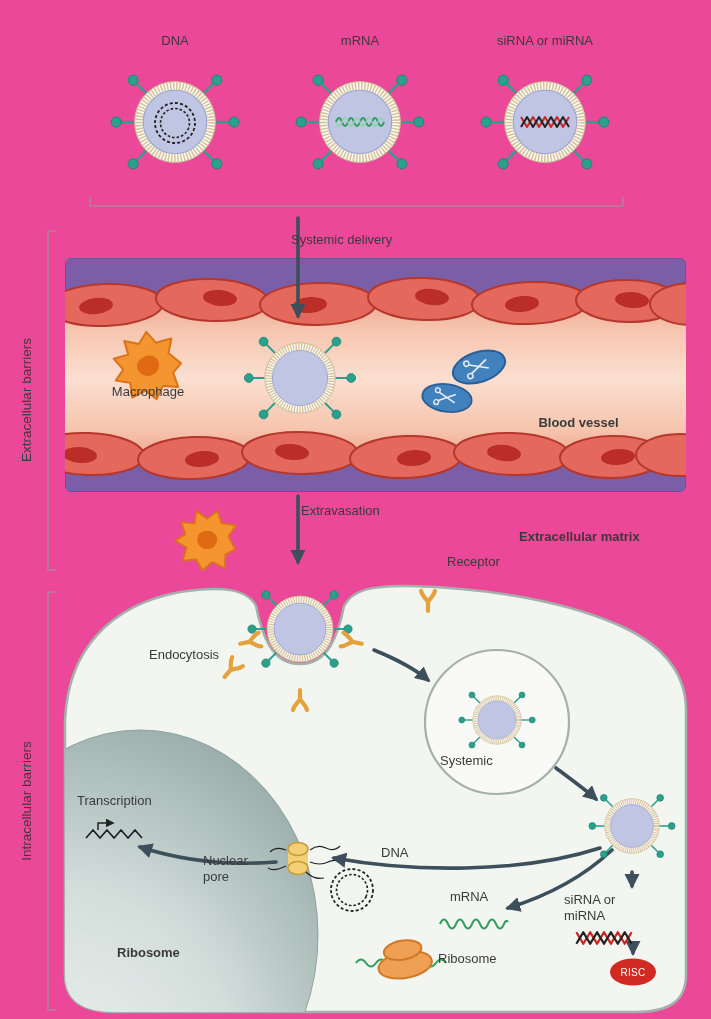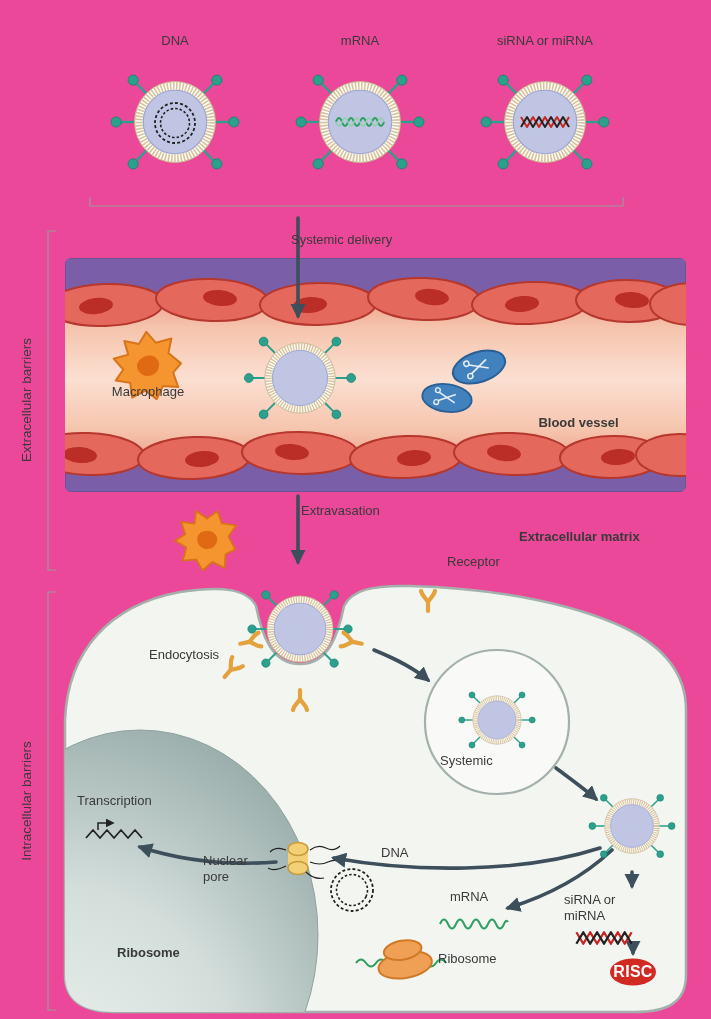--- a/index.html
+++ b/index.html
@@ -5,21 +5,21 @@
   html,body{margin:0;padding:0;background:#fff;}
   .stage{position:relative;width:711px;height:1019px;background:#ec4899;overflow:hidden;
          font-family:"Liberation Sans",sans-serif;}
   svg.diagram{position:absolute;left:0;top:0;z-index:1;}
   .label{position:absolute;font-size:13px;color:var(--ink,#3a3a3a);line-height:1.25;z-index:2;}
   .bold{font-weight:bold;}
   .center{transform:translateX(-50%);text-align:center;}
   .right{text-align:center;}
   .vlabel{position:absolute;font-size:13.5px;color:var(--ink,#3a3a3a);z-index:2;
           transform:translate(-50%,-50%) rotate(-90deg);white-space:nowrap;}
-  .risc-label{position:absolute;font-size:16px;font-weight:bold;color:#fff;z-index:2;
+  .risc-label{position:absolute;font-size:10px;font-weight:normal;color:#fff;z-index:2;
           transform:translate(-50%,-50%);letter-spacing:.3px;}
   .arrow{fill:none;stroke:var(--arrow-dark,#3d4f5b);stroke-width:3.6;stroke-linecap:round;}
 </style>
 </head>
 <body>
 
 <div class="stage">
 
 <svg class="diagram" width="711" height="1019" viewBox="0 0 711 1019">
   <defs>

